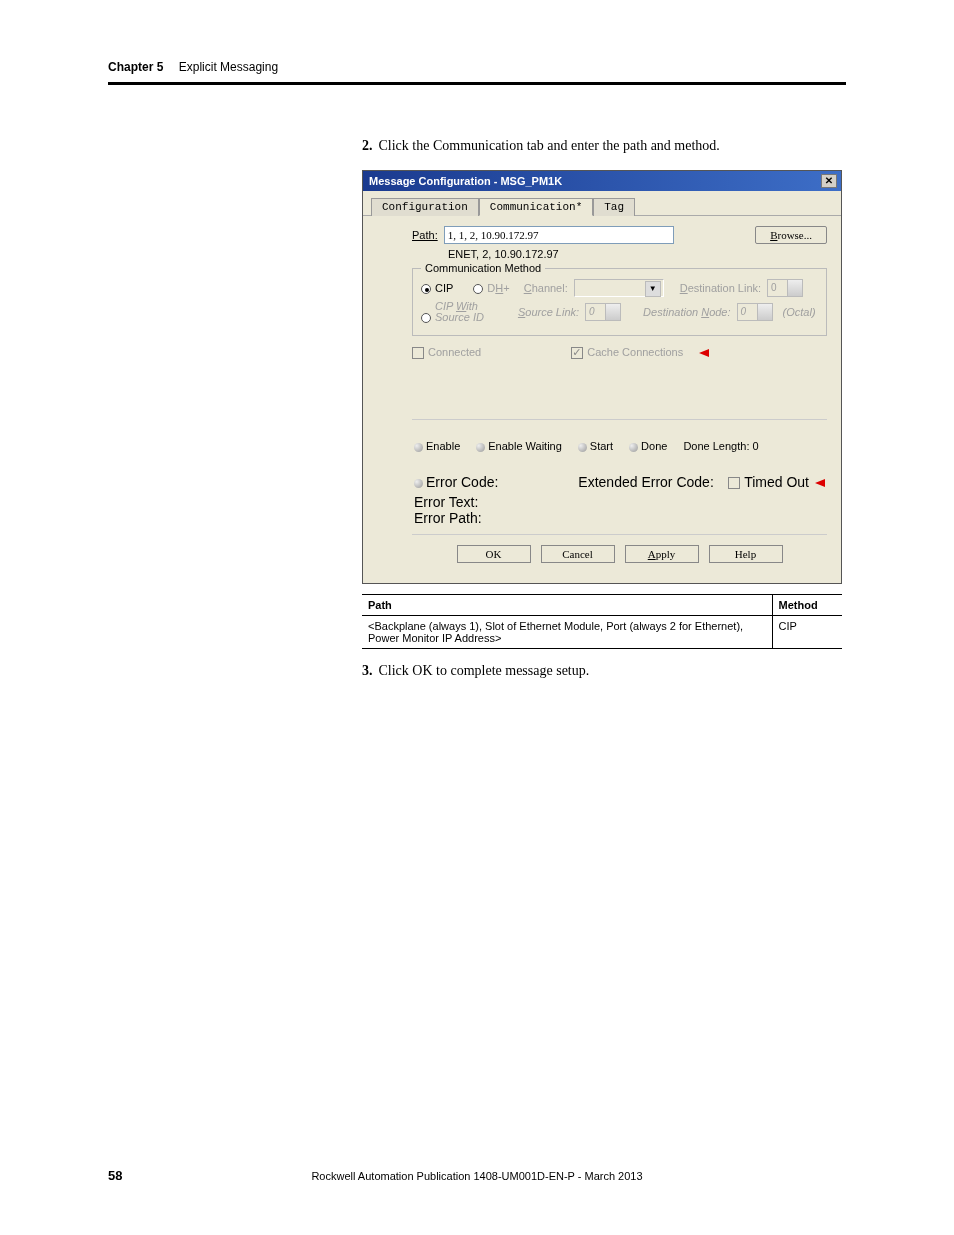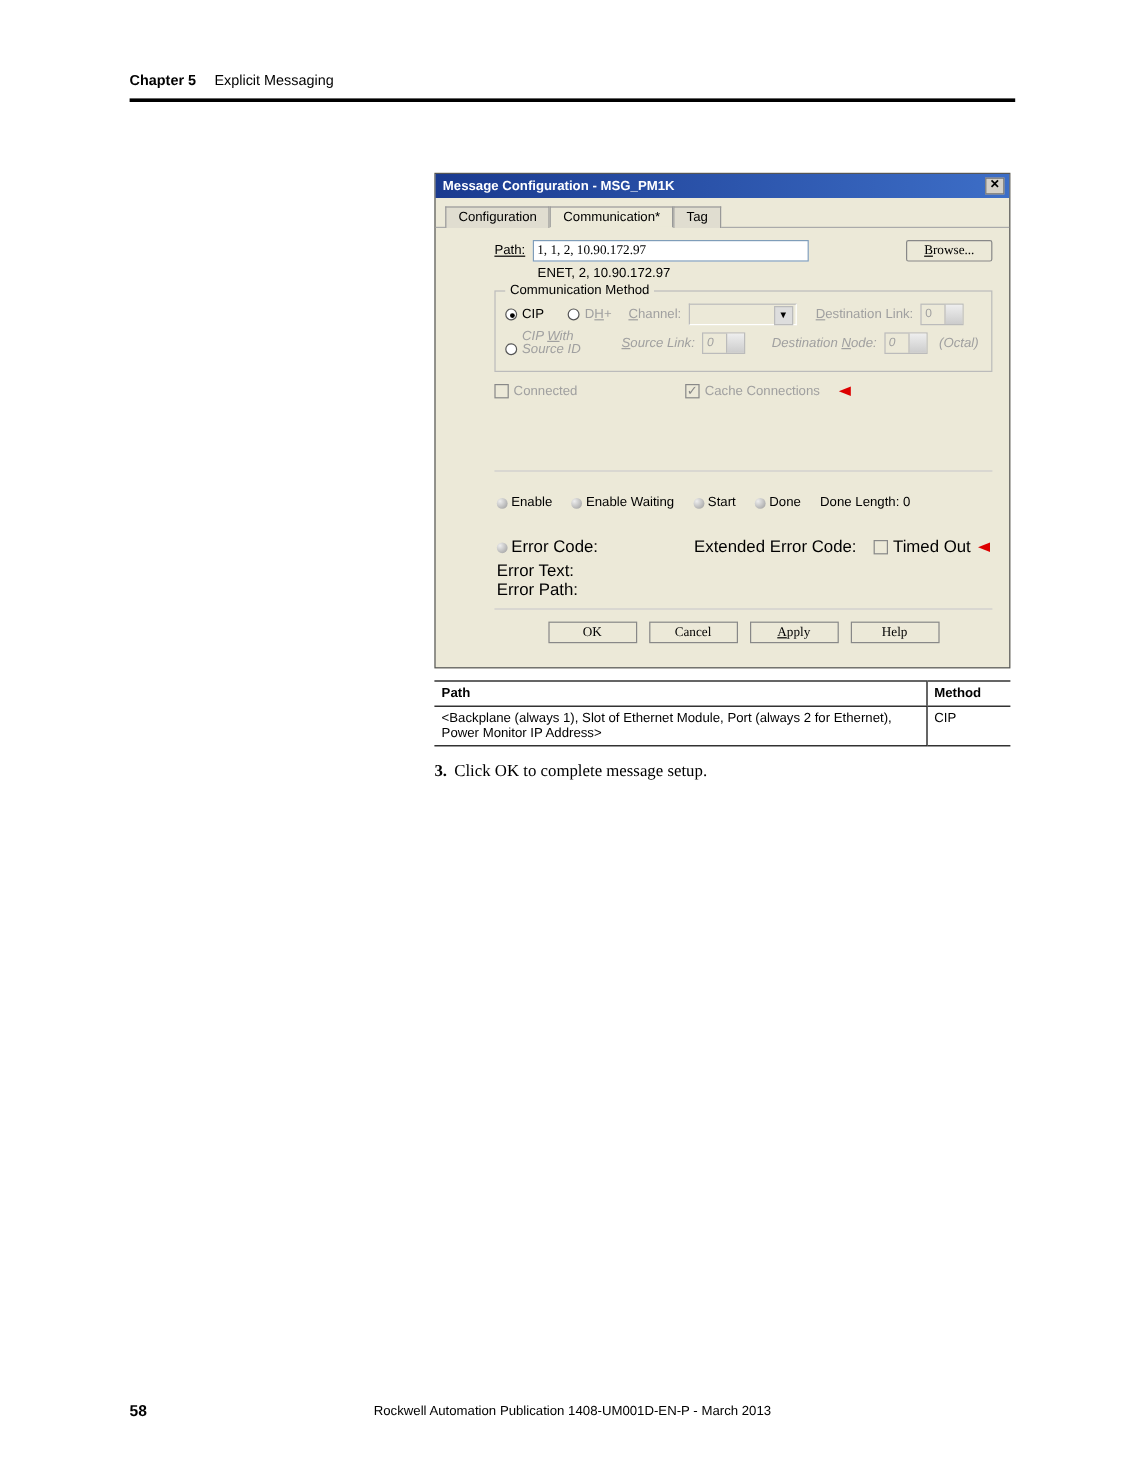--- a/index.html
+++ b/index.html
@@ -52,21 +52,21 @@
     padding: 3px 4px 3px 6px;
     font-weight: bold;
     display: flex;
     justify-content: space-between;
     align-items: center;
   }
   .titlebar .close-btn {
     background: #d4d0c8; color: #000; border: 1px solid #777;
     width: 16px; height: 14px; line-height: 12px; text-align: center; font-size: 10px; font-family: Arial;
   }
-  .tab-row { display: flex; padding: 6px 8px 0 8px; gap: 0; border-bottom: 1px solid #aaa; }
+  .tab-row { display: flex; padding: 6px 8px 0 8px; gap: 0; border-bottom: 1px solid #aaa; font-family: Liberation Mono, monospace; }
   .tab {
     border: 1px solid #999; border-bottom: none;
     padding: 2px 10px; background: #ece9d8; font-size: 11px;
     position: relative; top: 1px;
   }
   .tab.active { background: #ece9d8; border-bottom: 1px solid #ece9d8; z-index: 2; }
   .tab.inactive { background: #e0ddd0; }
 
   .dialog-body { padding: 10px 14px 8px 14px; margin-left: 35px; }
   .row { display: flex; align-items: center; margin-bottom: 4px; }
@@ -165,20 +165,23 @@
 <body>
 
 <div class="page-header">
   <span class="chapter-bold">Chapter 5</span>
   <span class="chapter-light">Explicit Messaging</span>
 </div>
 <div class="header-rule"></div>
 
 <div class="content-area">
 
+  <p class="step">
+    <span class="num">2.</span><span>Click the Communication tab and enter the path and method.</span>
+  </p>
 
   <div class="dialog">
     <div class="titlebar">
       <span>Message Configuration - MSG_PM1K</span>
       <span class="close-btn">✕</span>
     </div>
 
     <div class="tab-row">
       <div class="tab inactive">Configuration</div>
       <div class="tab active">Communication*</div>

